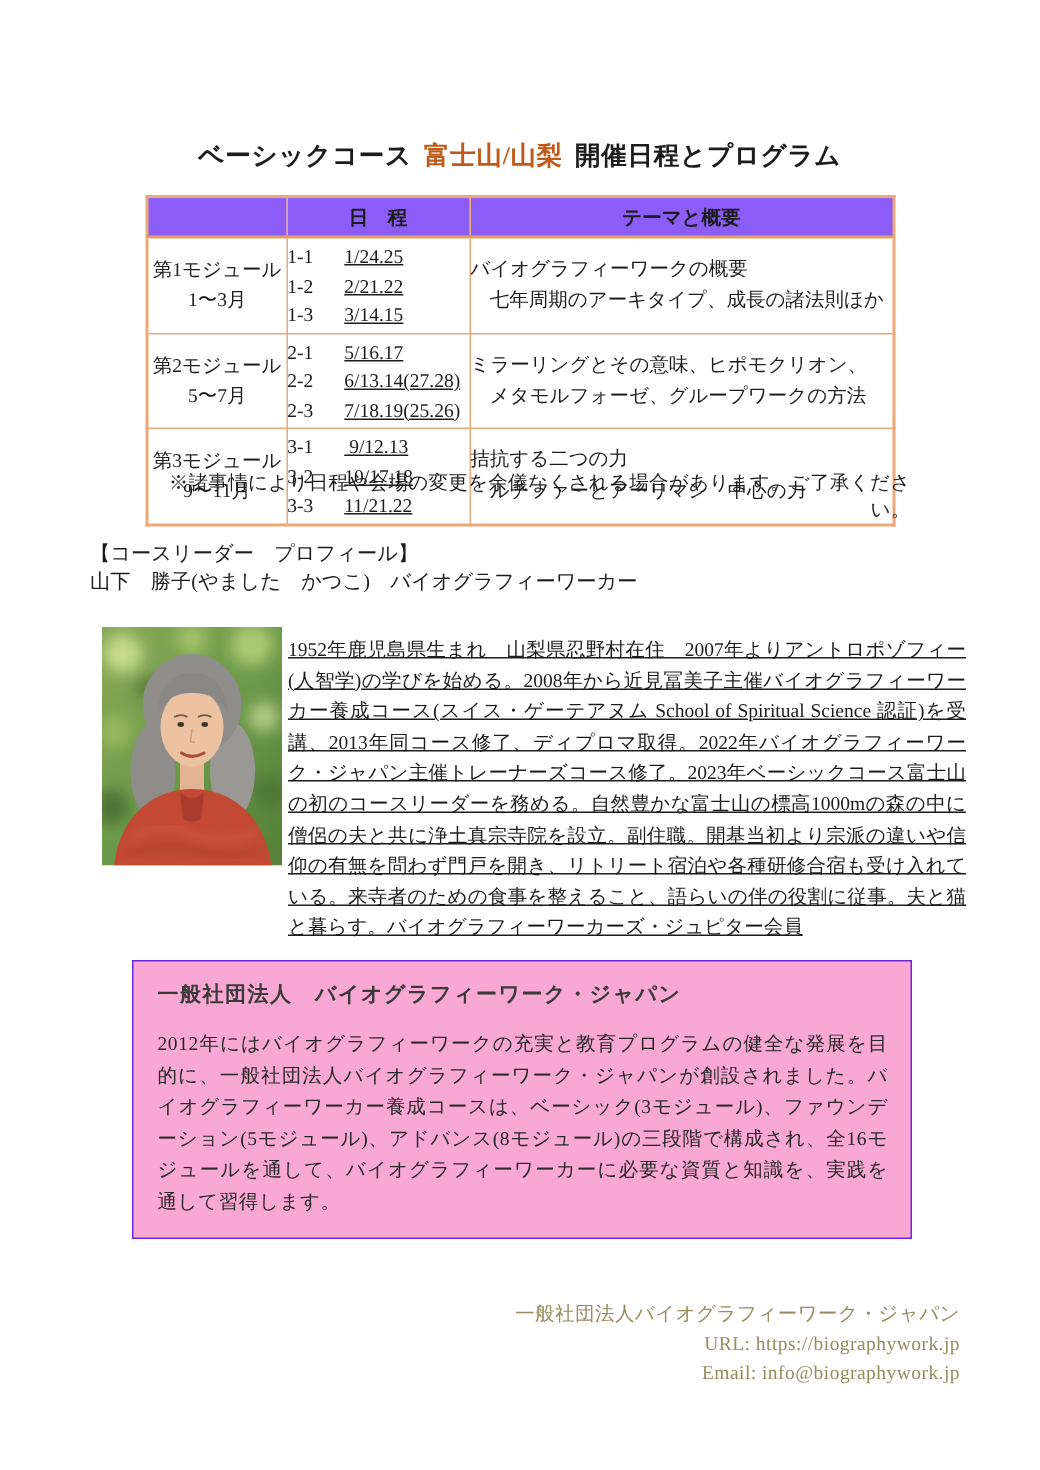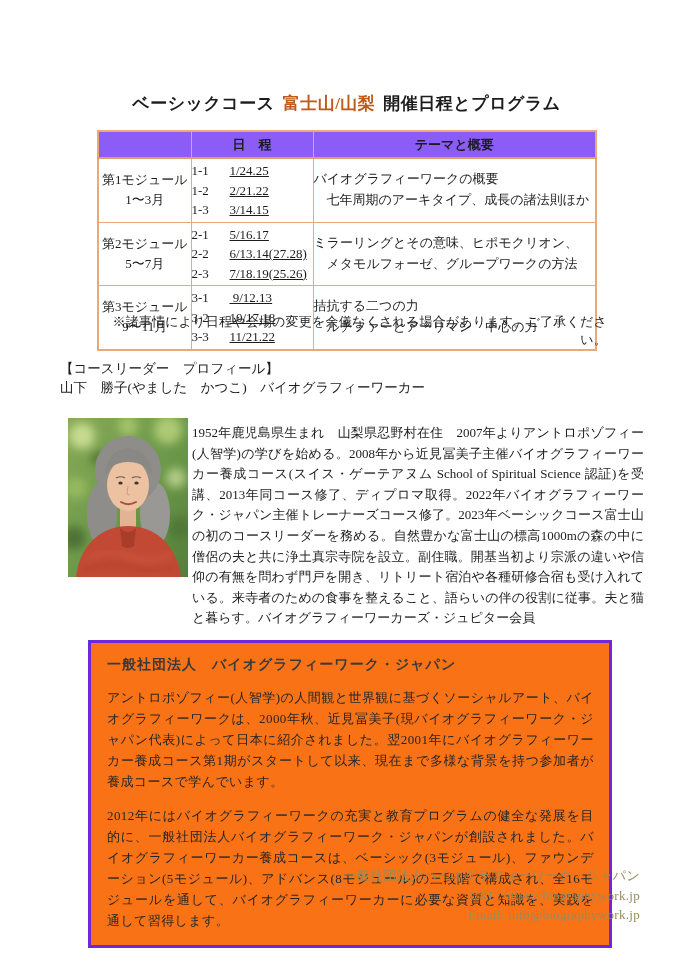--- a/index.html
+++ b/index.html
@@ -46,28 +46,28 @@
   #sched-note{
     position:absolute;left:97px;top:313px;width:510px;
     text-align:right;font-size:13px;letter-spacing:0.2px;
   }
   
   #profile-heading{position:absolute;left:60px;top:360px;font-size:13.5px;}
   #profile-name{position:absolute;left:60px;top:379px;font-size:13.5px;}
   #portrait{position:absolute;left:68px;top:418px;width:120px;height:159px;}
   #bio{
     position:absolute;left:192px;top:423px;width:452px;
-    font-size:13px;line-height:20.6px;text-align:justify;
+    font-size:13px;line-height:20.6px;text-align:justify;text-decoration:underline;
   }
   
   #org-box{
     position:absolute;left:88px;top:640px;width:487px;
-    border:3px solid #6d28d9;
+    border:1px solid #6d28d9;
     padding:13px 15px 14px 16px;
-    background:#f97316;
+    background:#f9a8d4;
   }
   #org-heading{font-size:14px;font-weight:bold;color:#3a3a38;letter-spacing:1px;}
   .org-para{
     margin-top:13px;font-size:13px;line-height:21px;
     text-align:justify;letter-spacing:0.4px;color:#262626;
   }
   
   #footer{
     position:absolute;left:0;top:866px;width:640px;
     text-align:right;color:#968c5c;
@@ -196,21 +196,20 @@
         <path d="M20 140 Q40 130 60 138 Q85 146 104 136" stroke="#e0755c" stroke-width="3" fill="none"></path>
         <path d="M16 152 Q42 142 66 150 Q88 156 106 148" stroke="#8e2f20" stroke-width="3" fill="none"></path>
       </g>
     </g>
   </svg>
 
   <div id="bio">1952年鹿児島県生まれ　山梨県忍野村在住　2007年よりアントロポゾフィー(人智学)の学びを始める。2008年から近見冨美子主催バイオグラフィーワーカー養成コース(スイス・ゲーテアヌム School of Spiritual Science 認証)を受講、2013年同コース修了、ディプロマ取得。2022年バイオグラフィーワーク・ジャパン主催トレーナーズコース修了。2023年ベーシックコース富士山の初のコースリーダーを務める。自然豊かな富士山の標高1000mの森の中に僧侶の夫と共に浄土真宗寺院を設立。副住職。開基当初より宗派の違いや信仰の有無を問わず門戸を開き、リトリート宿泊や各種研修合宿も受け入れている。来寺者のための食事を整えること、語らいの伴の役割に従事。夫と猫と暮らす。バイオグラフィーワーカーズ・ジュピター会員</div>
 
   <div id="org-box">
     <div id="org-heading">一般社団法人　バイオグラフィーワーク・ジャパン</div>
-    <div class="org-para">アントロポゾフィー(人智学)の人間観と世界観に基づくソーシャルアート、バイオグラフィーワークは、2000年秋、近見冨美子(現バイオグラフィーワーク・ジャパン代表)によって日本に紹介されました。翌2001年にバイオグラフィーワーカー養成コース第1期がスタートして以来、現在まで多様な背景を持つ参加者が養成コースで学んでいます。</div>
     <div class="org-para">2012年にはバイオグラフィーワークの充実と教育プログラムの健全な発展を目的に、一般社団法人バイオグラフィーワーク・ジャパンが創設されました。バイオグラフィーワーカー養成コースは、ベーシック(3モジュール)、ファウンデーション(5モジュール)、アドバンス(8モジュール)の三段階で構成され、全16モジュールを通して、バイオグラフィーワーカーに必要な資質と知識を、実践を通して習得します。</div>
   </div>
 
   <div id="footer">
     <div>一般社団法人バイオグラフィーワーク・ジャパン</div>
     <div class="link">URL: https://biographywork.jp</div>
     <div class="link">Email: info@biographywork.jp</div>
   </div>
 
 </div>

